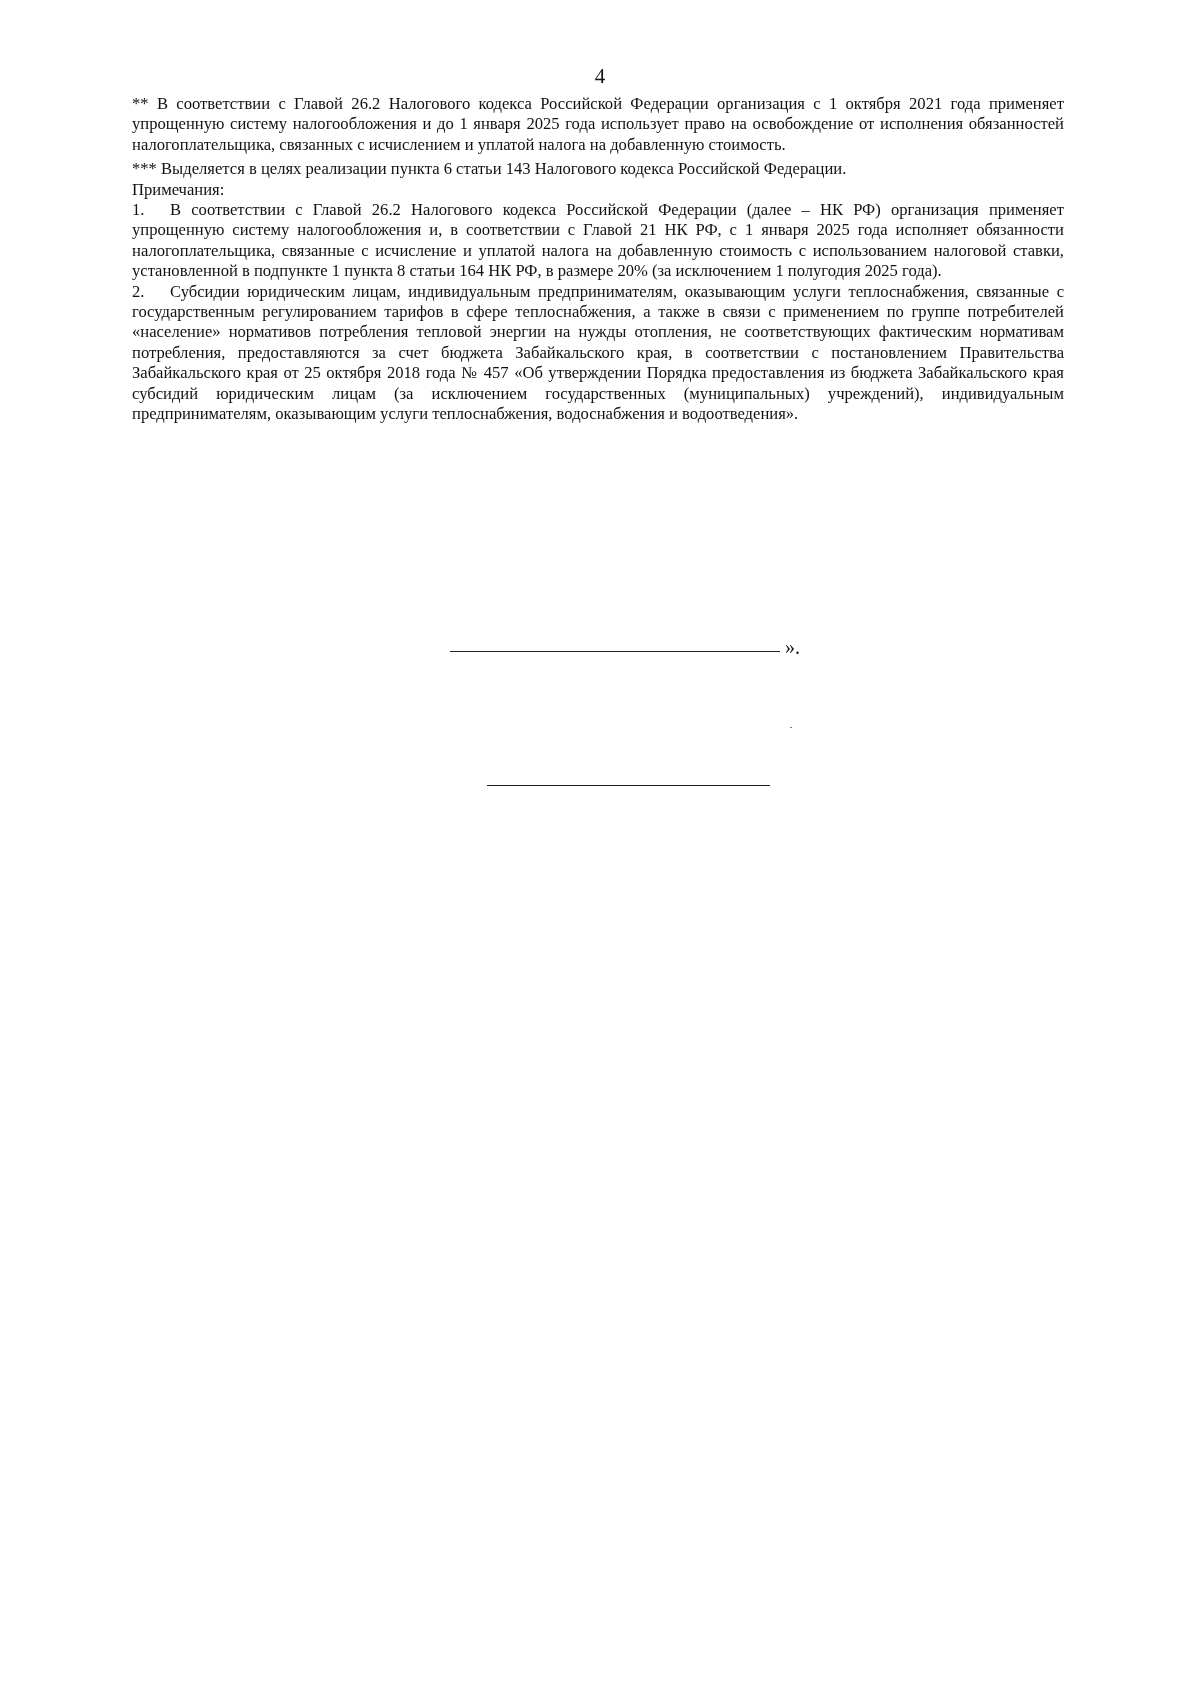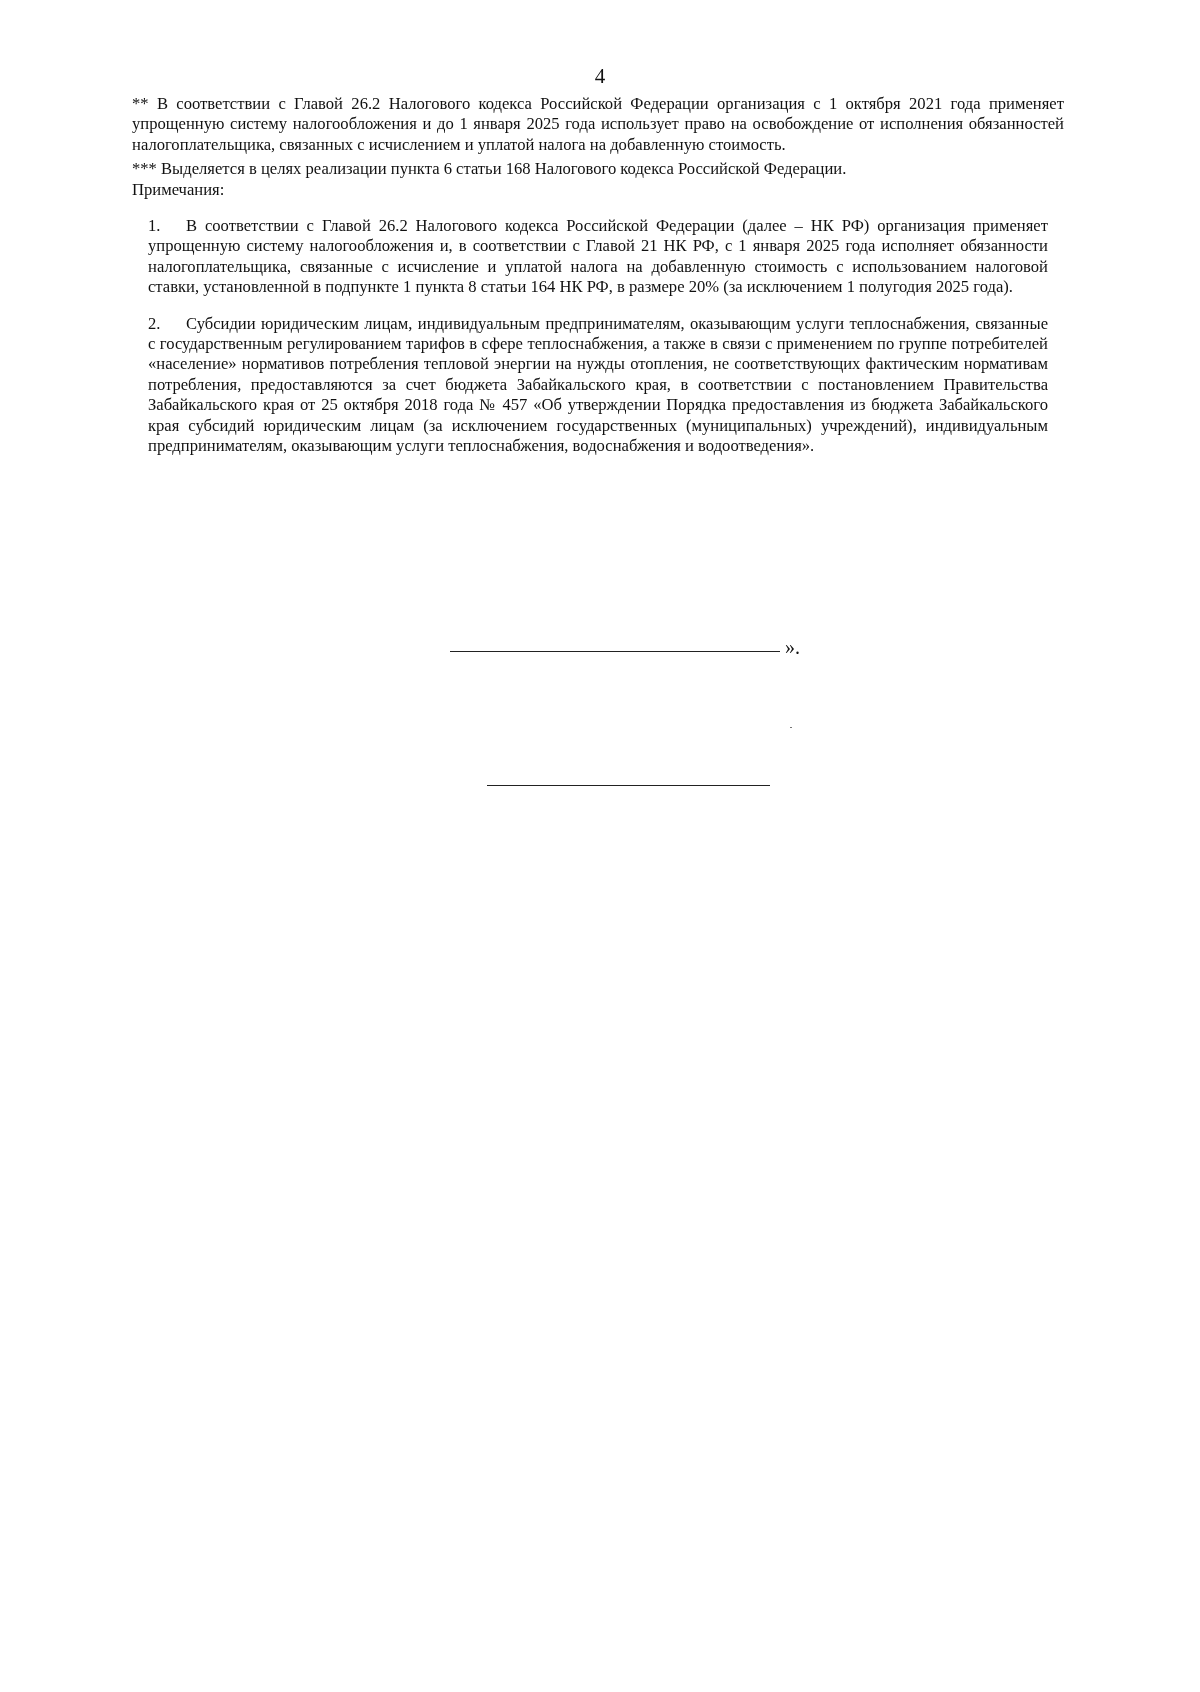--- a/index.html
+++ b/index.html
@@ -11,21 +11,21 @@
     .page-number {
       position: absolute; top: 64px; left: 0; width: 1200px;
       text-align: center; font-size: 21px; line-height: 24px;
     }
     .content {
       position: absolute; left: 132px; top: 94px; width: 932px;
       font-size: 16.6px; line-height: 20.4px;
     }
     .para { margin: 0; text-align: justify; }
     .para.gap { margin-top: 4px; }
-    .note-item { margin: 16px; text-align: justify; }
+    .note-item { margin: 0; text-align: justify; }
     .note-item .num { display: inline-block; width: 38px; }
     .closing {
       position: absolute; top: 635px; left: 450px; width: 340px;
       height: 24px;
     }
     .closing .line {
       position: absolute; left: 0; top: 16px; width: 330px;
       border-top: 1.5px solid #222;
     }
     .closing .quote {
@@ -39,21 +39,21 @@
       border-top: 1.5px solid #222;
     }
   </style>
 </head>
 <body>
 
 <div class="page-number">4</div>
 
 <div class="content">
   <p class="para"><span>**</span><span> В соответствии с Главой 26.2 Налогового кодекса Российской Федерации организация с 1 октября 2021 года применяет упрощенную систему налогообложения и до 1 января 2025 года использует право на освобождение от исполнения обязанностей налогоплательщика, связанных с исчислением и уплатой налога на добавленную стоимость.</span></p>
-  <p class="para gap"><span>***</span><span> Выделяется в целях реализации пункта 6 статьи 168 Налогового кодекса Российской Федерации.</span></p>
+  <p class="para gap"><span>***</span><span> Выделяется в целях реализации пункта 6 статьи 143 Налогового кодекса Российской Федерации.</span></p>
   <p class="para">Примечания:</p>
   <p class="note-item"><span class="num">1.</span><span>В соответствии с Главой 26.2 Налогового кодекса Российской Федерации (далее – НК РФ) организация применяет упрощенную систему налогообложения и, в соответствии с Главой 21 НК РФ, с 1 января 2025 года исполняет обязанности налогоплательщика, связанные с исчисление и уплатой налога на добавленную стоимость с использованием налоговой ставки, установленной в подпункте 1 пункта 8 статьи 164 НК РФ, в размере 20% (за исключением 1 полугодия 2025 года).</span></p>
   <p class="note-item"><span class="num">2.</span><span>Субсидии юридическим лицам, индивидуальным предпринимателям, оказывающим услуги теплоснабжения, связанные с государственным регулированием тарифов в сфере теплоснабжения, а также в связи с применением по группе потребителей «население» нормативов потребления тепловой энергии на нужды отопления, не соответствующих фактическим нормативам потребления, предоставляются за счет бюджета Забайкальского края, в соответствии с постановлением Правительства Забайкальского края от 25 октября 2018 года № 457 «Об утверждении Порядка предоставления из бюджета Забайкальского края субсидий юридическим лицам (за исключением государственных (муниципальных) учреждений), индивидуальным предпринимателям, оказывающим услуги теплоснабжения, водоснабжения и водоотведения».</span></p>
 </div>
 
 <div class="closing">
   <div class="line"></div>
   <span class="quote">».</span>
 </div>
 

